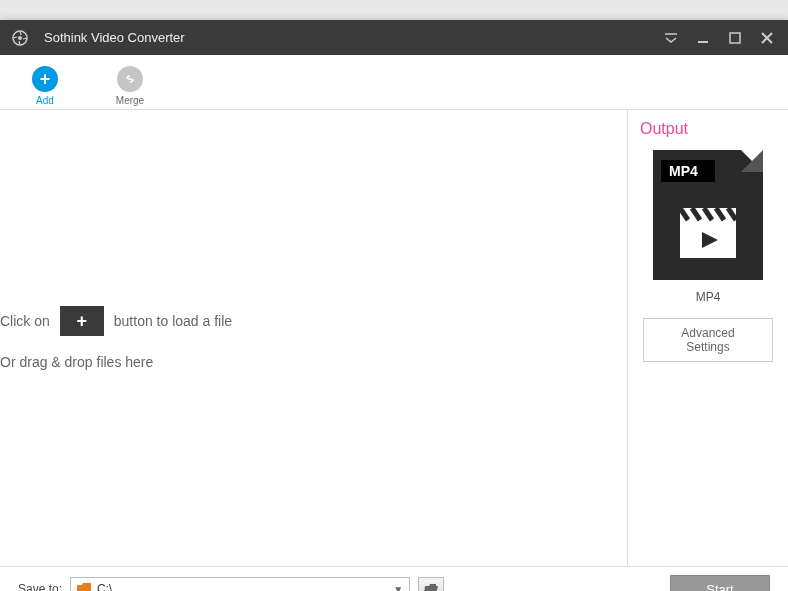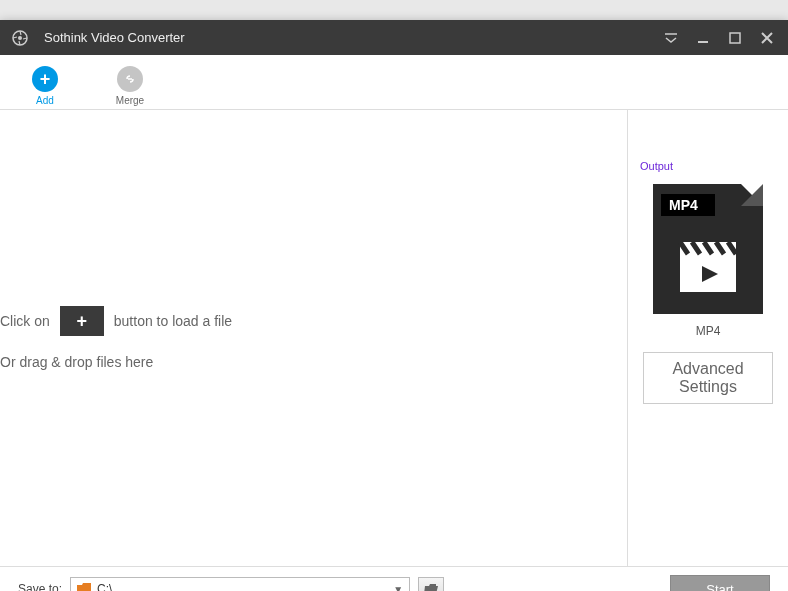--- a/index.html
+++ b/index.html
@@ -18,28 +18,28 @@
 .tool-icon { width: 26px; height: 26px; border-radius: 50%; display: flex; align-items: center; justify-content: center; }
 .tool-icon.accent { background: #0099e5; color: #fff; font-size: 18px; font-weight: bold; }
 .tool-icon.gray { background: #c5c5c5; color: #fff; }
 .tool-label { font-size: 10px; color: #666; }
 .tool-label.accent { color: #0099e5; }
 .body { flex: 1; display: flex; min-height: 0; }
 .main-area { flex: 1; border-right: 1px solid #ddd; display: flex; flex-direction: column; align-items: flex-start; justify-content: center; gap: 18px; color: #666; font-size: 14px; }
 .hint-line { display: flex; align-items: center; gap: 10px; }
 .plus-btn { background: #3a3a3a; color: #fff; width: 44px; height: 30px; display: flex; align-items: center; justify-content: center; font-size: 18px; font-weight: bold; cursor: pointer; }
 .right-panel { width: 160px; padding: 10px 0; display: flex; flex-direction: column; align-items: center; }
-.output-header { font-size: 11px; color: #6d28d9; align-self: flex-start; padding: 0 12px 12px 12px; margin-top: 40px; }
+.output-header { font-size: 16px; color: #ec4899; align-self: flex-start; padding: 0 12px 12px 12px; }
 .format-card { width: 110px; height: 130px; background: #2a2a2a; position: relative; cursor: pointer; display: flex; flex-direction: column; }
 .format-card-corner { position: absolute; top: 0; right: 0; width: 0; height: 0; border-left: 22px solid transparent; border-top: 22px solid #fff; }
 .format-card-corner::after { content:""; position:absolute; top:-22px; right:0; width:0; height:0; border-left:22px solid transparent; border-bottom:22px solid #555;}
 .format-name-bar { background: #000; color: #fff; font-size: 14px; font-weight: bold; padding: 3px 8px; width: 54px; margin: 10px 0 0 8px;}
 .clapper-container { flex:1; display:flex; align-items:center; justify-content:center; }
 .format-label { font-size: 12px; color: #555; margin-top: 10px; }
-.adv-btn { margin-top: 14px; border: 1px solid #ccc; color: #666; font-size: 16px; padding: 7px 16px; cursor: pointer; background: #fff; width: 130px; text-align:center;}
+.adv-btn { margin-top: 14px; border: 1px solid #ccc; color: #666; font-size: 12px; padding: 7px 16px; cursor: pointer; background: #fff; width: 130px; text-align:center;}
 .footer { height: 45px; border-top: 1px solid #ddd; display: flex; align-items: center; padding: 0 18px; gap: 8px; }
 .save-label { font-size: 12px; color: #444; }
 .folder-icon { color: #e67e22; font-size: 14px; }
 .path-select { flex: 0 0 340px; height: 24px; border: 1px solid #bbb; background: #fff; display: flex; align-items: center; padding: 0 6px; font-size: 12px; color: #333; position: relative; cursor:pointer;}
 .path-select .chev { margin-left: auto; color: #666; font-size: 10px;}
 .browse-btn { width: 26px; height: 24px; border: 1px solid #bbb; background: linear-gradient(#f5f5f5,#e0e0e0); display: flex; align-items: center; justify-content: center; cursor:pointer; color:#555;}
 .start-btn { margin-left: auto; background: #999; color: #fff; font-size: 13px; width: 100px; height: 28px; display: flex; align-items: center; justify-content: center; cursor: pointer; border:1px solid #888;}
 svg { display: block; }
 </style>
 </head>

